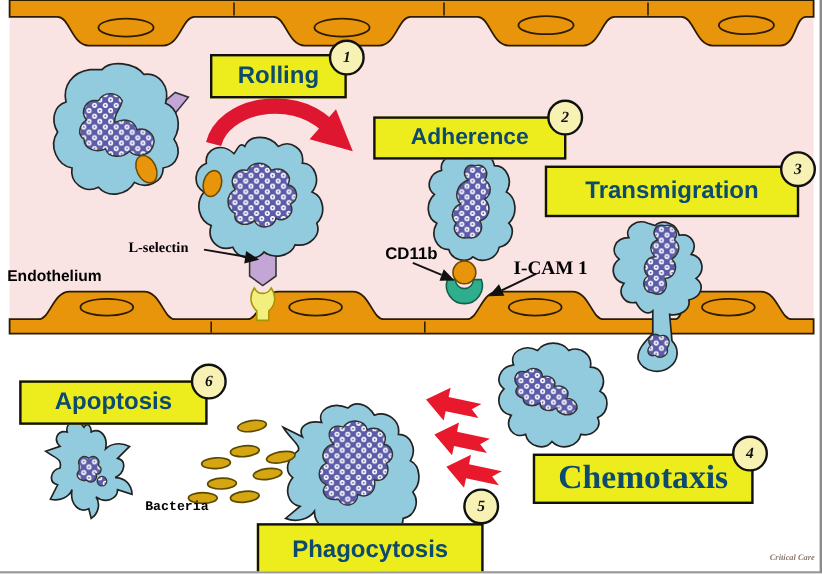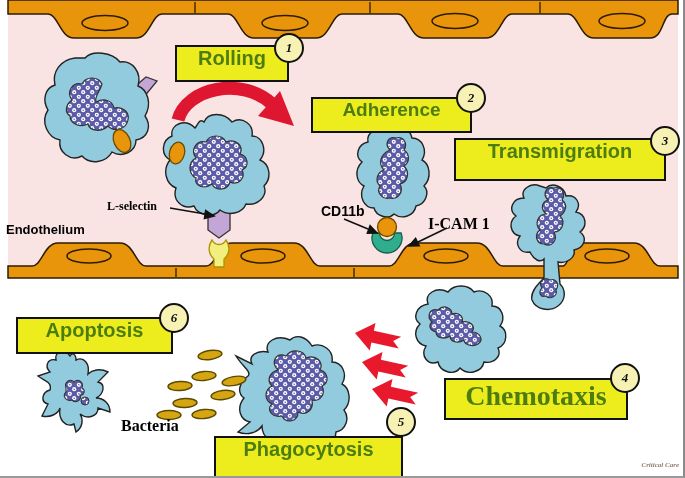--- a/index.html
+++ b/index.html
@@ -3,23 +3,23 @@
 <meta charset="utf-8">
 <style>
   html,body{margin:0;padding:0;background:#e9e9e9;}
   #stage{
     position:relative;width:685px;height:478px;background:#ffffff;
     overflow:hidden;font-family:"Liberation Sans",sans-serif;
     border-right:2px solid #8a8a8a;border-bottom:2px solid #9a9a9a;box-sizing:border-box;
   }
   #diagram-svg{position:absolute;left:0;top:0;}
   .stepbox{
-    position:absolute;display:flex;justify-content:center;
+    position:absolute;display:flex;align-items:center;justify-content:center;
     background:#EDED1E;border:2px solid #111;box-sizing:border-box;
-    font-weight:bold;color:#4d7c0f;z-index:3;
+    font-weight:bold;color:#0c4a6e;z-index:3;
   }
   .sans{font-family:"Liberation Sans",sans-serif;}
   .serif{font-family:"Liberation Serif","DejaVu Serif",serif;}
   .badge{
     position:absolute;width:30px;height:30px;border-radius:50%;
     background:#F7F2B4;border:2px solid #111;box-sizing:border-box;
     display:flex;align-items:center;justify-content:center;
     font-family:"Liberation Serif",serif;font-style:italic;font-weight:bold;
     font-size:13px;color:#111;z-index:4;
   }
@@ -33,21 +33,21 @@
   #box-chemotaxis{left:444px;top:378px;width:184px;height:42px;font-size:28px;font-family:"Liberation Serif","DejaVu Serif",serif;}
   #badge-4{left:610px;top:363px;}
   #box-phagocytosis{left:214px;top:436px;width:189px;height:44px;font-size:20px;}
   #badge-5{left:386px;top:407px;}
   #box-apoptosis{left:16px;top:317px;width:157px;height:37px;font-size:20px;}
   #badge-6{left:159px;top:303px;}
   #lbl-endothelium{left:6px;top:222px;font-size:13px;}
   #lbl-lselectin{left:107px;top:199px;font-size:12px;}
   #lbl-cd11b{left:321px;top:203px;font-size:14px;}
   #lbl-icam{left:428px;top:215px;font-size:16px;}
-  #lbl-bacteria{left:121px;top:417px;font-size:16px;}
+  #lbl-bacteria{left:121px;top:417px;font-size:11px;font-family:Liberation Mono, monospace;}
   #lbl-credit{right:4px;top:461px;font-size:7px;font-weight:bold;font-style:italic;color:#8d7b6e;}
 </style>
 </head>
 <body>
 
 <div id="stage">
 
 <svg id="diagram-svg" width="685" height="478" viewBox="0 0 685 478">
   <defs>
     <pattern id="nuc" width="9" height="9" patternUnits="userSpaceOnUse">

